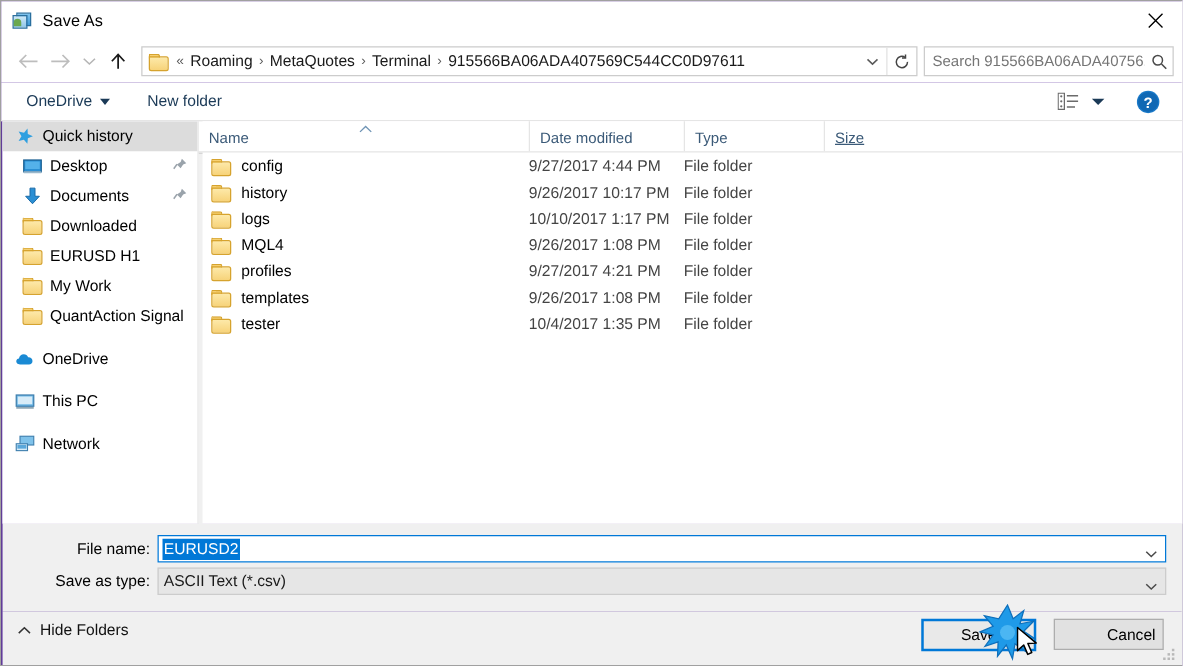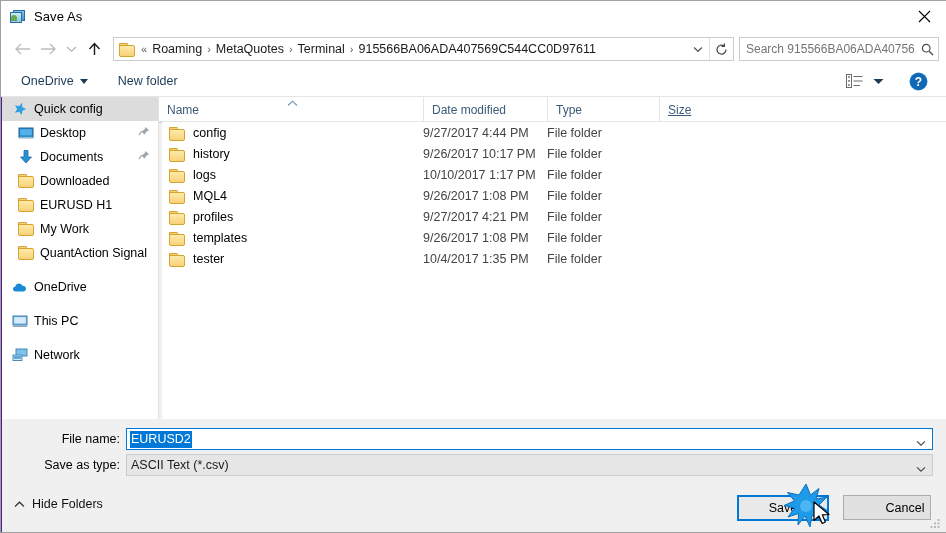--- a/index.html
+++ b/index.html
@@ -358,21 +358,21 @@
   <div id="body">
 
     <div id="sidebar">
 
       <div class="side-item root selected">
         <span class="s-ico">
           <svg width="16" height="16" viewBox="0 0 16 16">
             <path d="M8 1.5 L9.6 5.6 L14 6 L10.7 8.9 L11.7 13.2 L8 10.9 L4.3 13.2 L5.3 8.9 L2 6 L6.4 5.6 Z" fill="#2e9fe0" transform="rotate(18 8 8)"></path>
           </svg>
         </span>
-        <span>Quick config</span>
+        <span>Quick history</span>
       </div>
 
       <div class="side-item lvl0">
         <span class="s-ico">
           <svg width="16" height="16" viewBox="0 0 16 16">
             <rect x="1" y="3" width="14" height="9.5" fill="#2b8fd4" stroke="#1a5f91" stroke-width="1"></rect>
             <rect x="2.2" y="4.2" width="11.6" height="6" fill="#54b1ea"></rect>
             <rect x="1" y="12" width="14" height="1.6" fill="#9ab8cc"></rect>
           </svg>
         </span>

